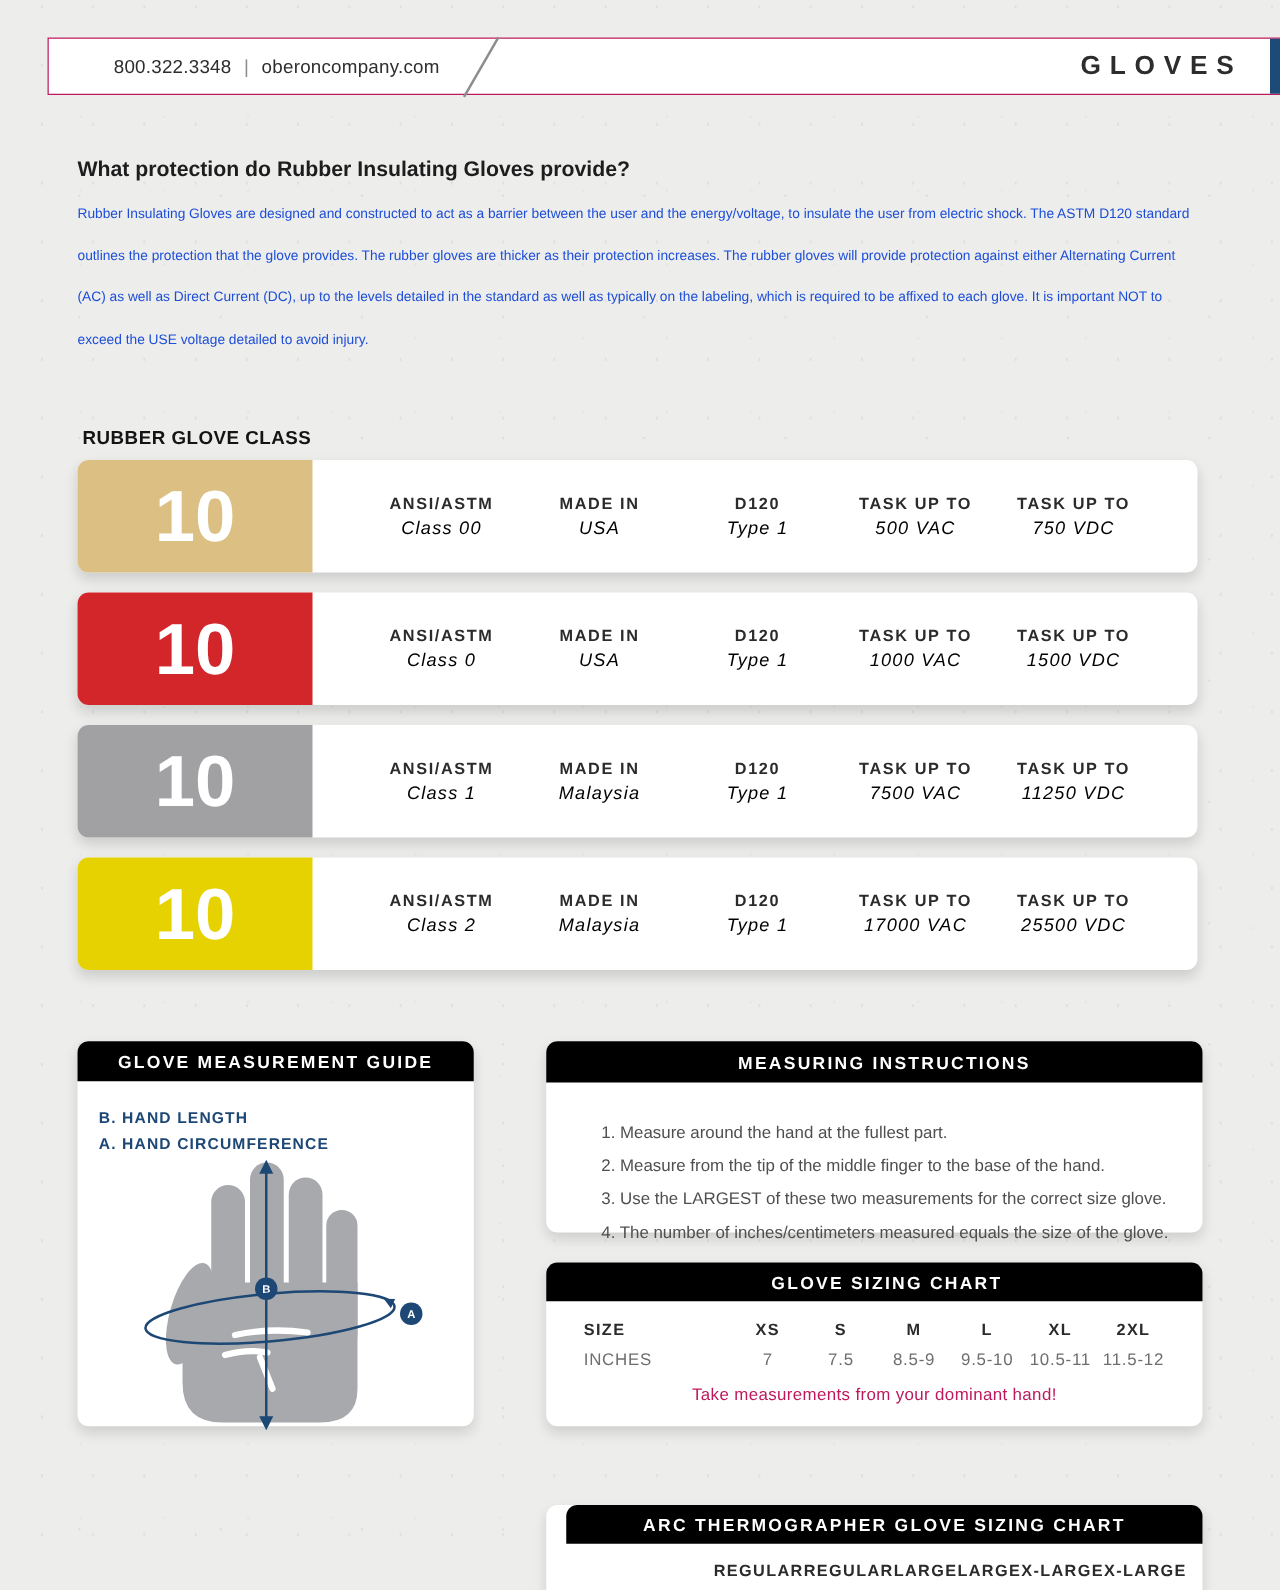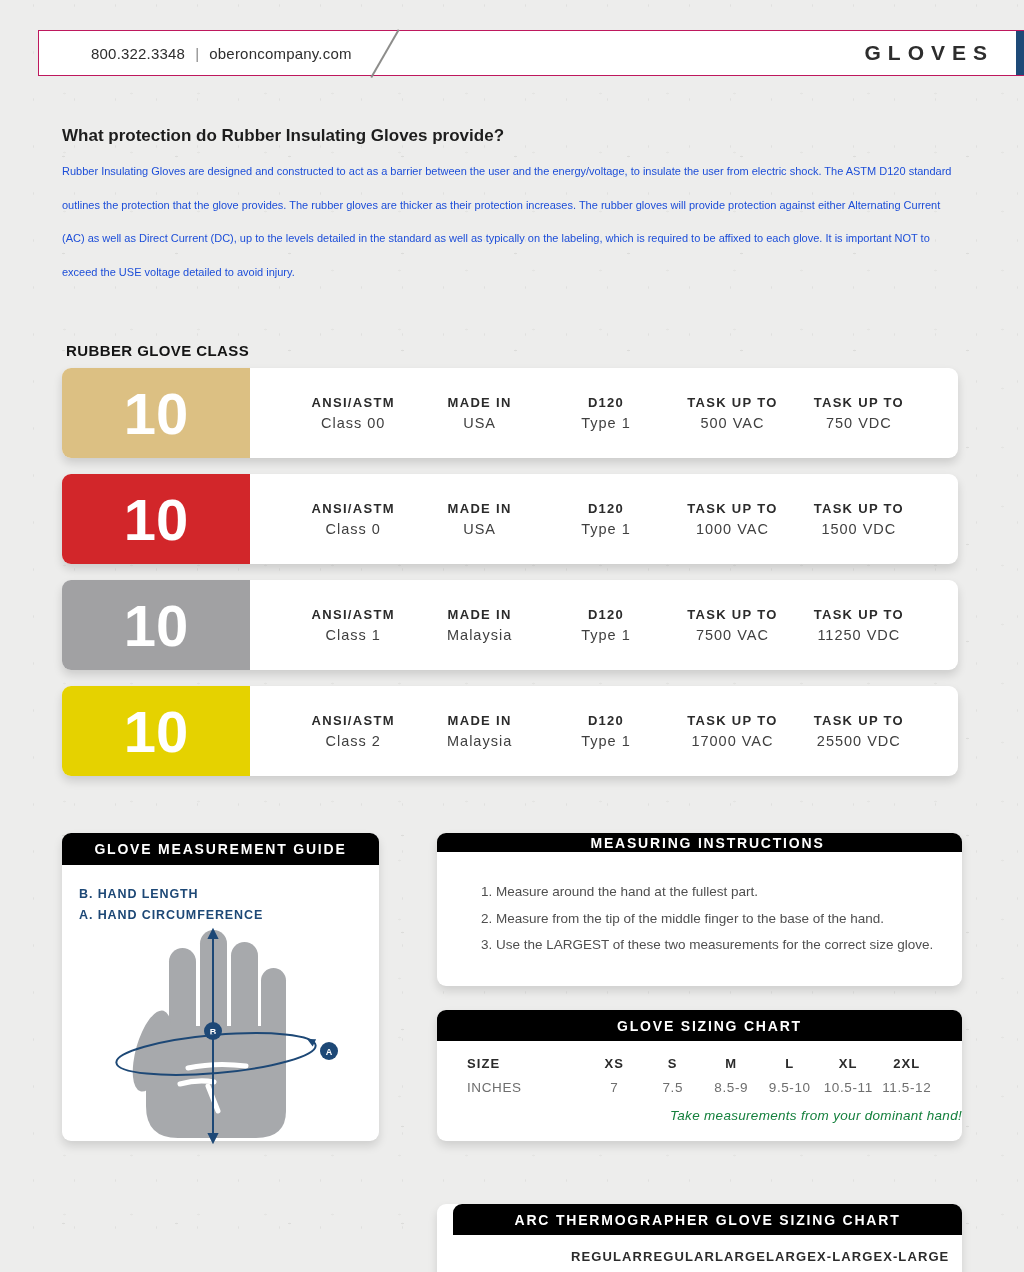--- a/index.html
+++ b/index.html
@@ -78,21 +78,21 @@
   .class-cols {
     position:absolute; left:228px; top:0; width:632px; height:100%;
     display:flex;
   }
   .class-col {
     flex:1; display:flex; flex-direction:column;
     align-items:center; justify-content:center; gap:5px;
     text-align:center;
   }
   .col-head { font-size:13px; font-weight:bold; color:#2b2b2b; letter-spacing:1.3px; white-space:nowrap; }
-  .col-val  { font-size:14.5px; color:#404040; letter-spacing:1px; white-space:nowrap; }
+  .col-val  { font-size:14.5px; color:#000000; letter-spacing:1px; white-space:nowrap;font-style:italic; }
 
   
   .card {
     position:absolute; background:#fff; border-radius:9px;
     box-shadow:0 5px 10px rgba(0,0,0,.13);
   }
   .card-header {
     height:32px; background:#000000; border-radius:9px 9px 0 0;
     display:flex; align-items:center; justify-content:center;
     color:#fff; font-weight:bold; font-size:14px; letter-spacing:1.8px;
@@ -100,37 +100,37 @@
   }
   .guide-card { left:62px; top:833px; width:317px; height:308px; }
   .guide-items { padding:19px 0 0 17px; }
   .guide-item {
     color:#1d4876; font-weight:bold; font-size:12.5px;
     letter-spacing:.9px; line-height:21px;
   }
   .hand-wrap { display:flex; justify-content:center; margin-top:0px; }
 
   .instructions-card { left:437px; top:833px; width:525px; height:153px; }
-  .instructions-card .card-header { height:19px;padding-left:16px; }
+  .instructions-card .card-header { height:33px;padding-left:16px; }
   .steps { padding:27px 20px 0 44px; }
   .step { font-size:13.5px; color:#4f4f4f; line-height:26.5px; }
 
   .sizing-card { left:437px; top:1010px; width:525px; height:131px; }
   .sizing-card .card-header { height:31px;padding-left:20px; }
   .size-grid {
     display:grid; grid-template-columns:118px repeat(6, 1fr);
     padding:15px 26px 0 30px; align-items:center;
   }
   .size-grid + .size-grid { padding-top:9px; }
   .cell-h { font-size:13px; font-weight:bold; color:#2b2b2b; letter-spacing:1.1px; text-align:center; white-space:nowrap; }
   .cell-v { font-size:13.5px; color:#6e6e6e; letter-spacing:.6px; text-align:center; white-space:nowrap; }
   .cell-left { text-align:left; }
   .chart-note {
-    margin-top:13px; text-align:right; font-style:italic;
-    font-size:13.5px; color:#15803d; letter-spacing:.3px;
+    margin-top:13px; text-align:center; 
+    font-size:13.5px; color:#be185d; letter-spacing:.3px;
   }
 
   .arc-card { left:437px; top:1204px; width:525px; height:85px;padding-left:16px; }
   .arc-card .card-header { height:31px; }
   .arc-grid {
     display:grid; grid-template-columns:92px repeat(6, 1fr);
     padding:14px 20px 0 26px; align-items:center;
   }
   .arc-grid + .arc-grid { padding-top:9px; }
 </style>
@@ -300,20 +300,21 @@
     </svg>
   </div>
 </div>
 
 <div class="card instructions-card">
   <div class="card-header">MEASURING INSTRUCTIONS</div>
   <div class="steps">
     <div class="step">1. Measure around the hand at the fullest part.</div>
     <div class="step">2. Measure from the tip of the middle finger to the base of the hand.</div>
     <div class="step">3. Use the LARGEST of these two measurements for the correct size glove.</div>
+    <div class="step">4. The number of inches/centimeters measured equals the size of the glove.</div>
   </div>
 </div>
 
 <div class="card sizing-card">
   <div class="card-header">GLOVE SIZING CHART</div>
   <div class="size-grid">
     <div class="cell-h cell-left">SIZE</div>
     <div class="cell-h">XS</div>
     <div class="cell-h">S</div>
     <div class="cell-h">M</div>

